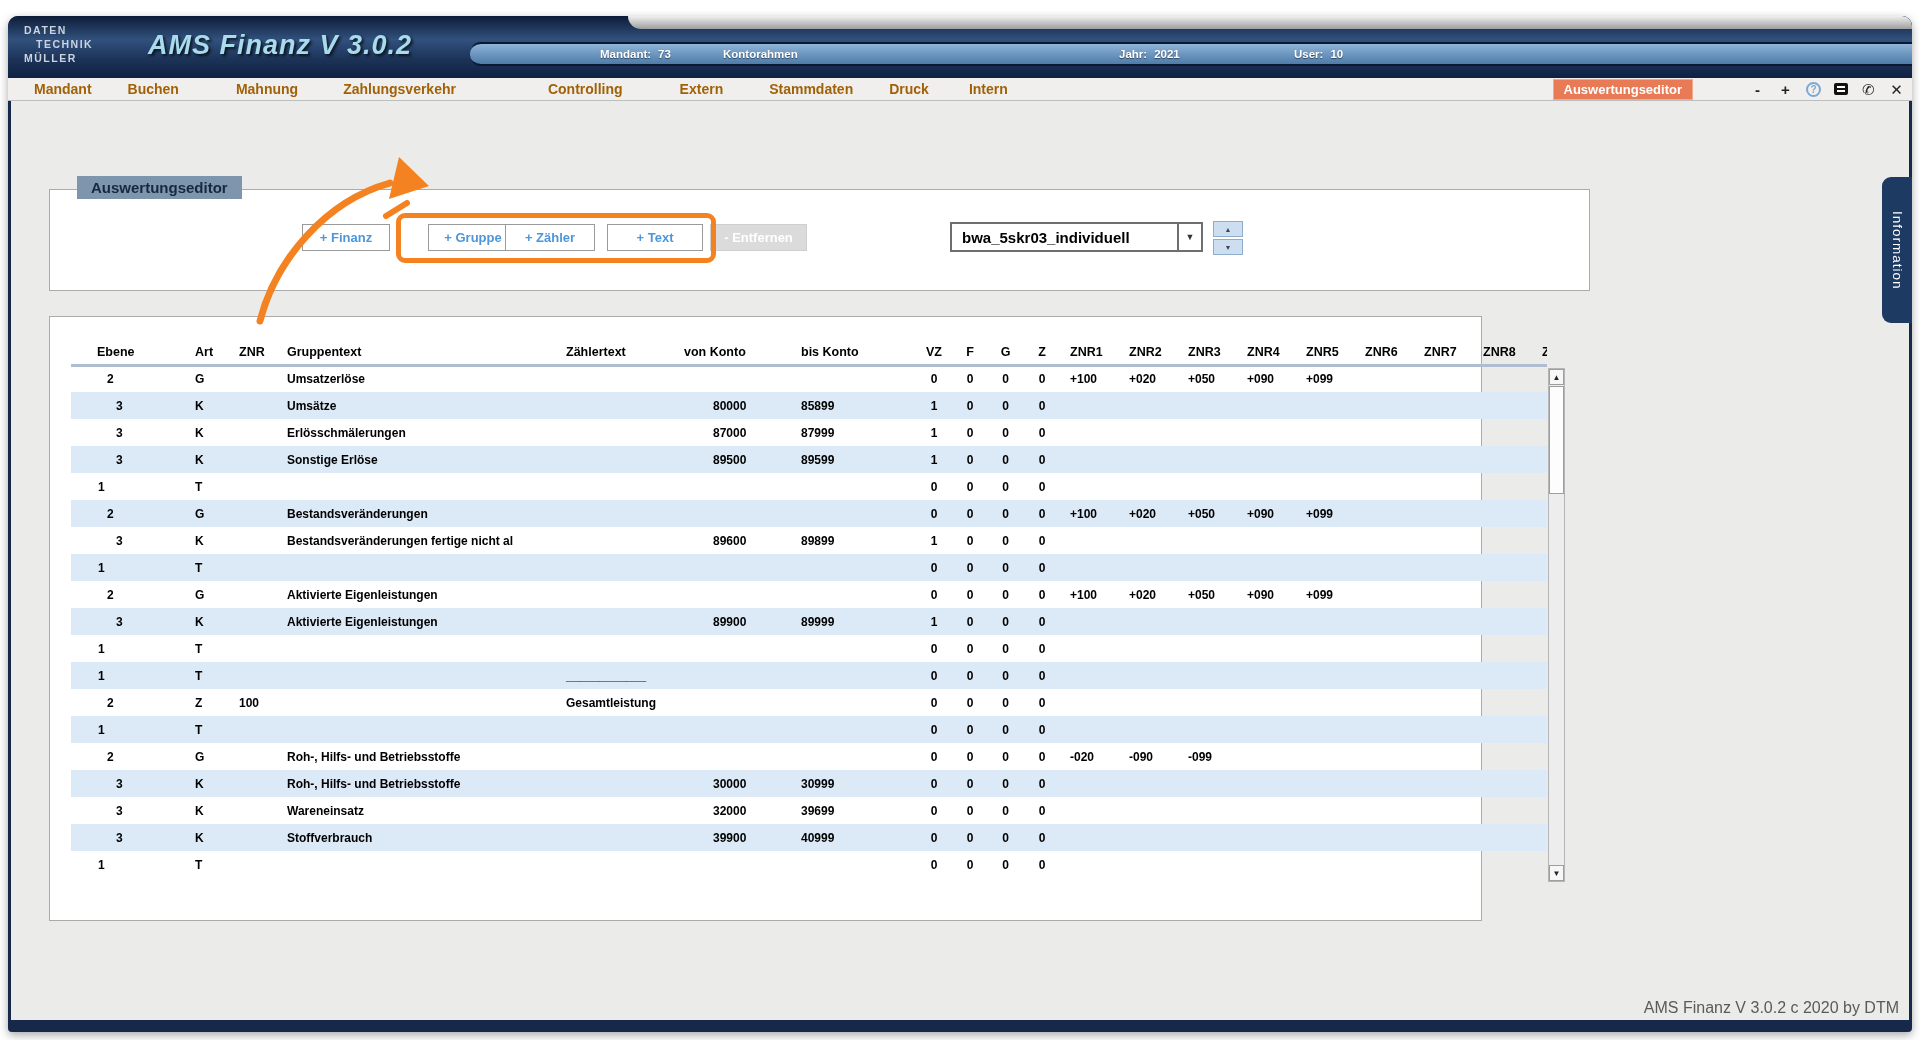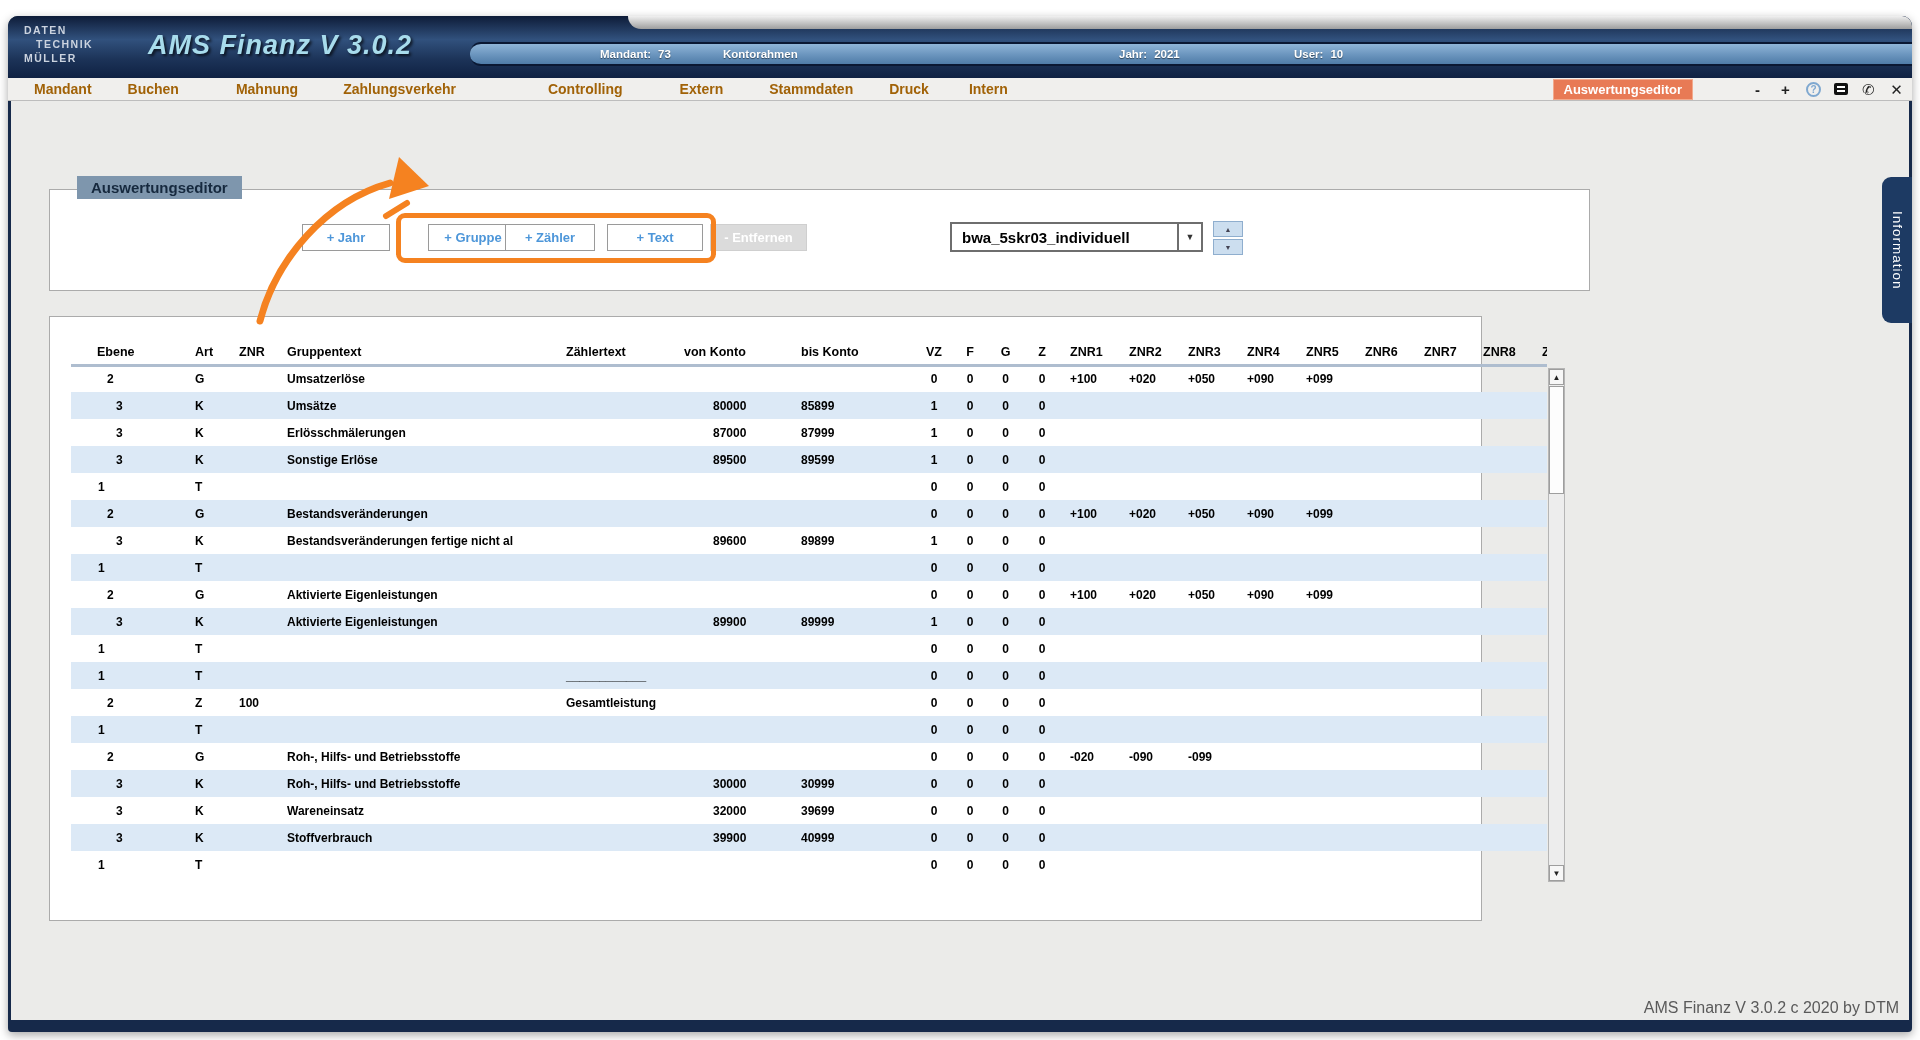--- a/index.html
+++ b/index.html
@@ -153,21 +153,21 @@
     </div>
   </div>
 
   <div class="content">
 
 
     <div class="panel panel-editor"></div>
     <div class="panel-label">Auswertungseditor</div>
     <div class="orange-box"></div>
     <div id="add-buttons">
-        <button class="add-btn" style="left: 291px; width: 88px;">+ Jahr</button>
+        <button class="add-btn" style="left: 291px; width: 88px;">+ Finanz</button>
         <button class="add-btn" style="left: 392px; width: 90px; margin-left: 25px;">+ Gruppe</button>
         <button class="add-btn" style="left: 494px; width: 90px;">+ Zähler</button>
         <button class="add-btn" style="left: 596px; width: 96px;">+ Text</button>
       </div>
     <button class="remove-btn" disabled="">- Entfernen</button>
     <div class="dropdown">
       <span class="val">bwa_5skr03_individuell</span>
       <span class="arrow">▼</span>
     </div>
     <div class="spinner">

